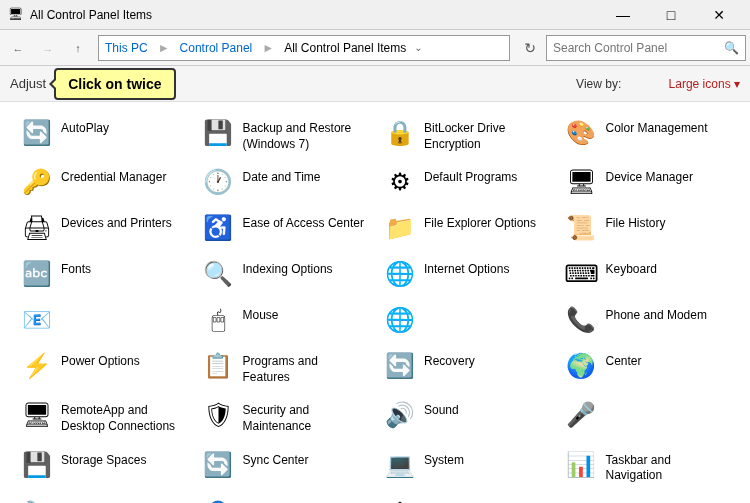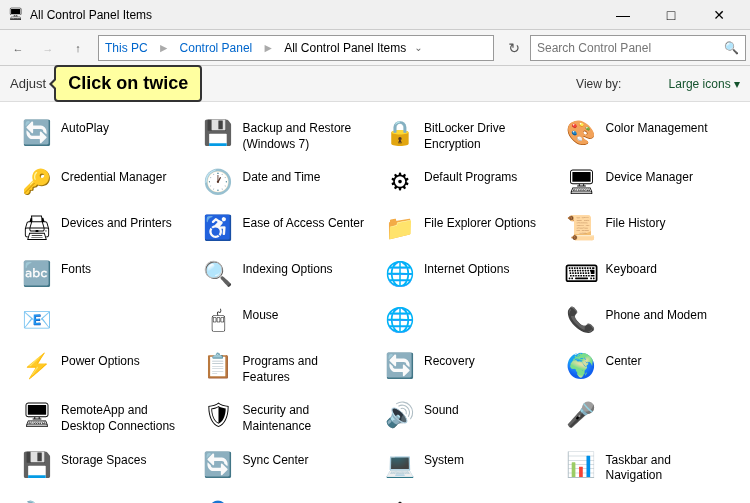--- a/index.html
+++ b/index.html
@@ -69,21 +69,21 @@
       font-size: 14px;
     }
     .search-bar {
       height: 26px;
       border: 1px solid #999;
       background: white;
       display: flex;
       align-items: center;
       padding: 0 6px;
       gap: 4px;
-      width: 216px;
+      width: 200px;
     }
     .search-bar input {
       border: none; outline: none; flex: 1; font-size: 12px; color: #999;
       background: transparent;
     }
 
     
     .toolbar {
       height: 36px;
       background: #f5f5f5;
@@ -93,21 +93,21 @@
       padding: 0 10px;
     }
     .adjust-text { font-size: 13px; color: #333; margin-right: 8px; }
 
     
     .callout {
       background: #ffffa0;
       border: 2px solid #333;
       border-radius: 4px;
       padding: 6px 12px;
-      font-size: 18px;
+      font-size: 14px;
       font-weight: bold;
       color: #000;
       position: relative;
       margin-right: 28px;
     }
     .callout::before {
       content: '';
       position: absolute;
       left: -14px;
       top: 50%;
@@ -119,21 +119,21 @@
       content: '';
       position: absolute;
       left: -10px;
       top: 50%;
       transform: translateY(-50%);
       border: 6px solid transparent;
       border-right-color: #ffffa0;
     }
 
     .view-by { margin-left: auto; font-size: 12px; color: #333; }
-    .view-by a { color: #14532d; text-decoration: none; padding-left: 44px; }
+    .view-by a { color: #b91c1c; text-decoration: none; padding-left: 44px; }
 
     
     .content {
       height: calc(503px - 30px - 36px - 36px);
       background: white;
       overflow-y: auto;
       padding: 8px 12px;
     }
 
     

